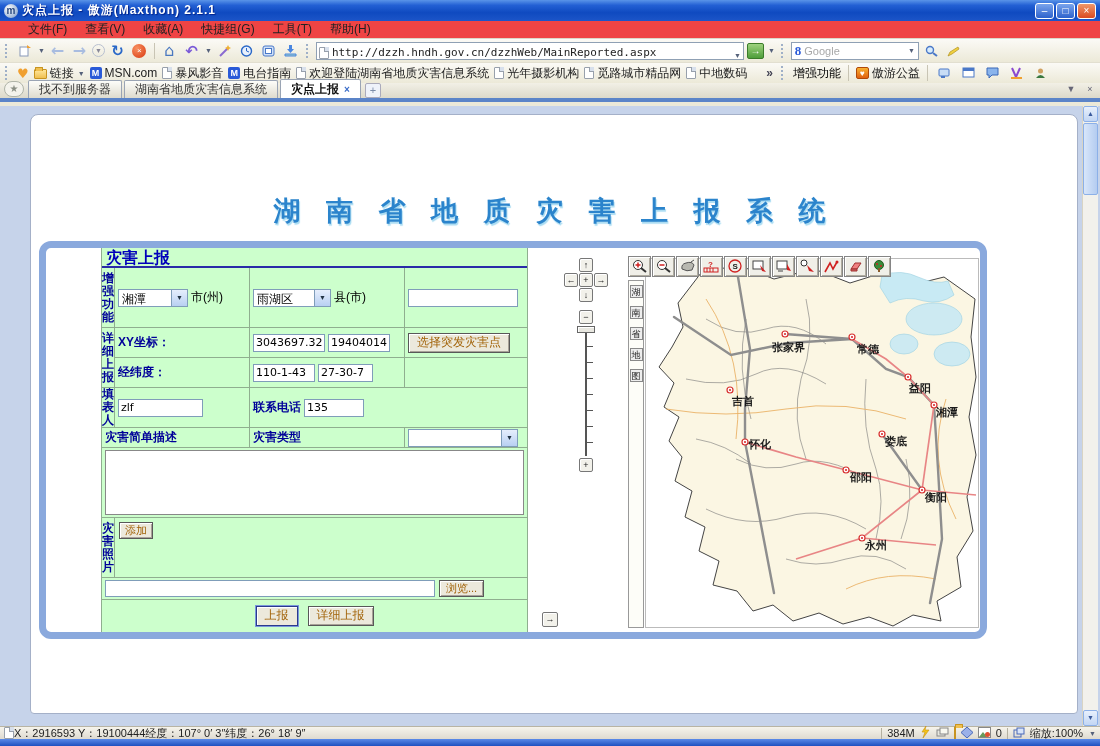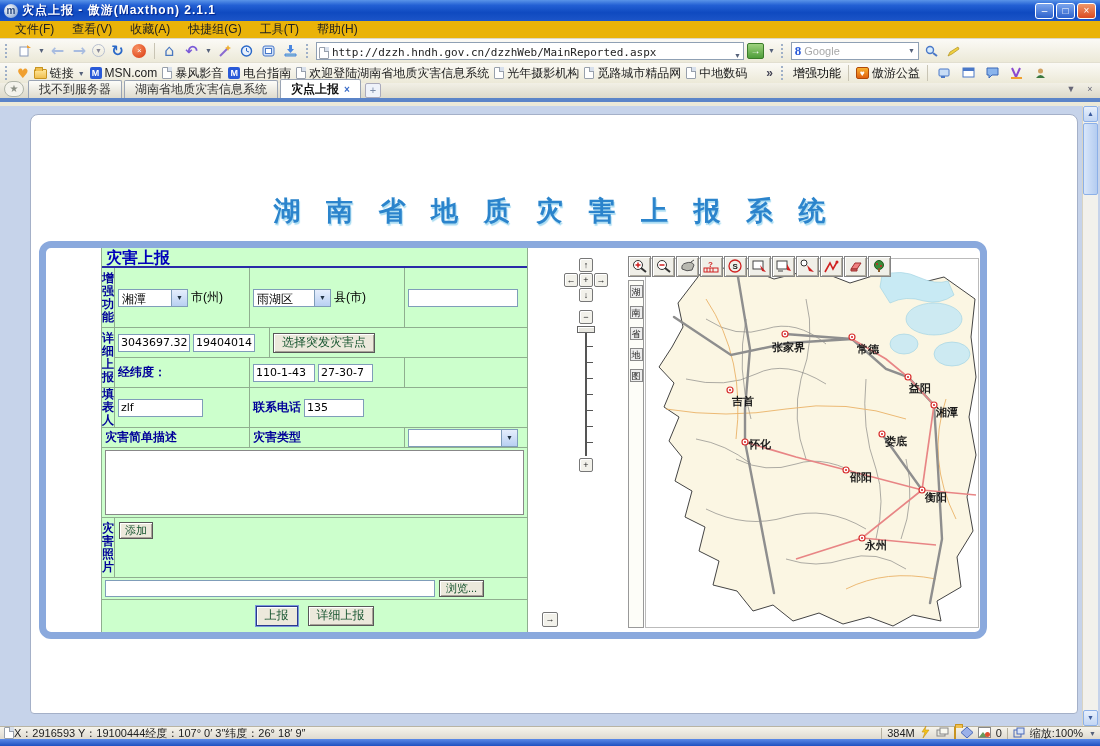--- a/index.html
+++ b/index.html
@@ -8,21 +8,21 @@
 
   
   #titlebar{height:21px;background:linear-gradient(180deg,#5a94e8 0%,#2360d4 25%,#0f4ac0 60%,#1c55c8 100%);display:flex;align-items:center;padding:0 4px;color:#fff}
   #titlebar .appicon{width:14px;height:14px;border-radius:7px;background:radial-gradient(circle at 35% 35%,#fefefe,#9fb6d8 70%,#64789a);color:#2a4a80;font-size:10px;font-weight:bold;text-align:center;line-height:14px;margin-right:4px}
   #titlebar .title{font-weight:bold;font-size:12px;text-shadow:1px 1px 1px #00228a;letter-spacing:1px}
   #titlebar .winbtns{margin-left:auto;display:flex;gap:2px}
   .winbtn{width:19px;height:16px;border-radius:3px;border:1px solid #fff;background:linear-gradient(180deg,#7aa4ec,#2d62cc);color:#fff;font-size:10px;line-height:14px;text-align:center}
   .winbtn.close{background:linear-gradient(180deg,#f0976a,#da4a22)}
 
   
-  #menubar{height:18px;background:#eab308;display:flex;align-items:center;gap:4px;padding:0 8px;border-bottom:1px solid #dcd8c8}
+  #menubar{height:18px;background:#ef4444;display:flex;align-items:center;gap:4px;padding:0 21px;border-bottom:1px solid #dcd8c8}
   #menubar span{padding:1px 7px;color:#222}
 
   
   .bar{display:flex;align-items:center;background:linear-gradient(180deg,#fbfaf6,#ece9d8)}
   #toolbar{height:23px;padding:0 2px;gap:3px}
   #bookmarksbar{height:21px;padding:0 2px;gap:5px;border-top:1px solid #e2dfd0}
   .grip{width:4px;height:14px;border-left:2px dotted #9fb0c8;margin:0 3px}
   .tbtn{display:inline-flex;align-items:center;justify-content:center;height:19px;min-width:19px;border-radius:3px;color:#3d6cc0}
   .glyph{font-family:"DejaVu Sans",sans-serif}
   .caret{font-size:7px;color:#55617a;margin-left:1px}
@@ -62,21 +62,21 @@
   .frow{display:flex;border-bottom:1px solid #8fae8f}
   .vlab{width:13px;border-right:1px solid #8fae8f;display:flex;align-items:center;justify-content:center}
   .vlab span{display:block;width:12px;word-break:break-all;line-height:13px;color:#000099;font-weight:bold;text-align:center}
   .cell{display:flex;align-items:center;padding:0 3px;border-right:1px solid #8fae8f;gap:3px}
   .cell:last-child{border-right:none}
   .nlab{color:#000099;font-weight:bold;white-space:nowrap}
   .tin{height:18px;border:1px solid #7f9db9;font-size:11px;padding:0 2px;background:#fff;font-family:"DejaVu Sans","Liberation Sans",sans-serif}
   .sel{display:inline-flex;height:18px;border:1px solid #7f9db9;background:#fff}
   .sel .stxt{padding:1px 3px;font-size:12px;min-width:20px}
   .sel .sarw{width:16px;background:linear-gradient(180deg,#e6eefc,#b8d0f2);border-left:1px solid #7f9db9;color:#234;font-size:7px;text-align:center;line-height:16px}
-  .xbtn{height:20px;background:#ece9dc;border:1px solid #585858;box-shadow:inset 1px 1px 0 #fff,inset -1px -1px 0 #a8a298;font-size:12px;padding:0 8px;color:#14532d;font-family:inherit}
+  .xbtn{height:20px;background:#ece9dc;border:1px solid #585858;box-shadow:inset 1px 1px 0 #fff,inset -1px -1px 0 #a8a298;font-size:12px;padding:0 8px;color:#a16207;font-family:inherit}
   .xbtn.primary{border:1px solid #2a3a8c;box-shadow:0 0 0 1px #7a96dc,inset 1px 1px 0 #fff}
 
   
   .panbtn{position:absolute;width:14px;height:14px;background:#f2f1ea;border:1px solid #777;border-radius:2px;box-shadow:inset 1px 1px 0 #fff;font-size:9px;text-align:center;line-height:12px;color:#222}
   .tick{position:absolute;width:6px;height:1px;background:#555;left:7px}
   #mapblock{position:absolute;left:580px;top:8px;width:354px;height:374px}
   .mapbtn{width:23px;height:21px;background:#f0efe8;border:1px solid #858585;box-shadow:inset 1px 1px 0 #fff,inset -1px -1px 0 #b0aca0;display:inline-flex;align-items:center;justify-content:center;margin-right:1px}
   #maptools{position:absolute;left:2px;top:0;display:flex;z-index:5}
   #sidestrip{position:absolute;left:2px;top:24px;width:16px;height:348px;background:#fdfdf8;border:1px solid #999;z-index:4;display:flex;flex-direction:column;align-items:center;padding-top:4px;gap:8px}
   #sidestrip span{display:block;width:13px;height:13px;border:1px solid #888;background:#eee;color:#222;font-size:9px;line-height:12px;text-align:center}
@@ -316,20 +316,23 @@
               <input class="tin" style="width: 110px;" value="">
             </div>
           </div>
 
           <div class="frow" style="height:60px">
             <div class="vlab">
                 <span>详细上报</span>
               </div>
             <div style="flex:1;display:flex;flex-direction:column">
               <div style="display:flex;height:30px;border-bottom:1px solid #8fae8f">
+                <div class="cell" style="width:135px;height:29px">
+                    <span class="nlab">XY坐标：</span>
+                  </div>
                 <div class="cell" style="width:155px;height:29px">
                   <input class="tin" style="width: 72px;" value="3043697.3217">
                   <input class="tin" style="width: 62px;" value="19404014.00">
                 </div>
                 <div class="cell" style="flex:1;height:29px">
                     <button class="xbtn">选择突发灾害点</button>
                   </div>
               </div>
               <div style="display:flex;height:29px">
                 <div class="cell" style="width:135px;height:29px">

